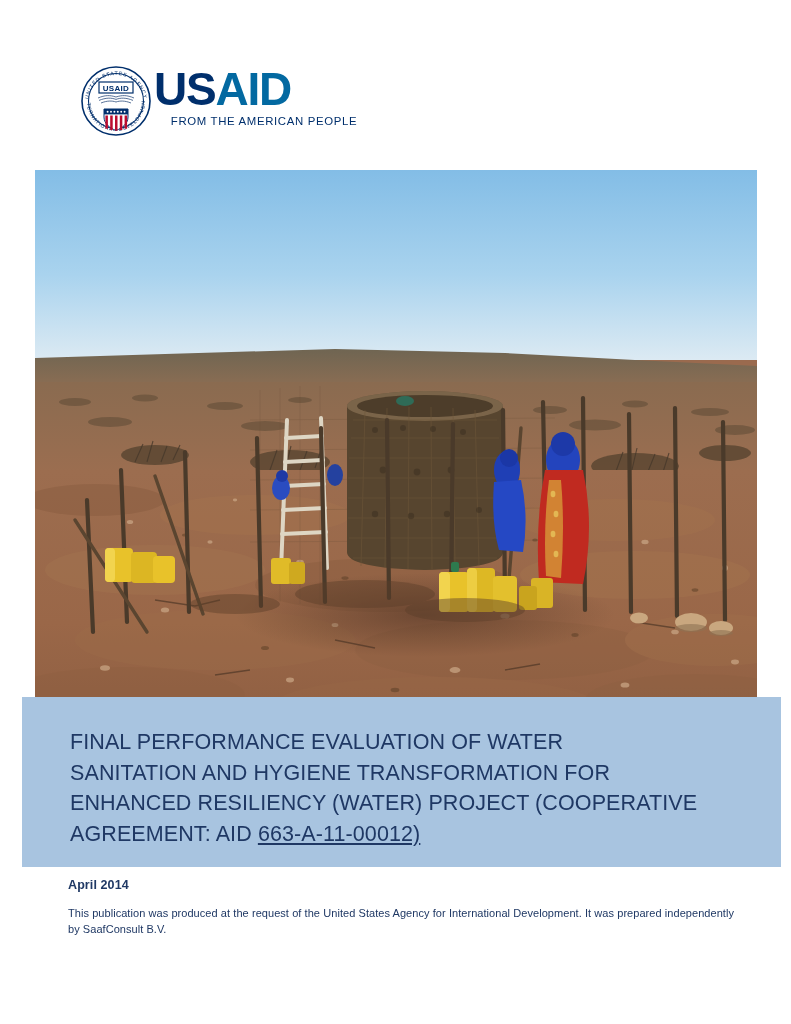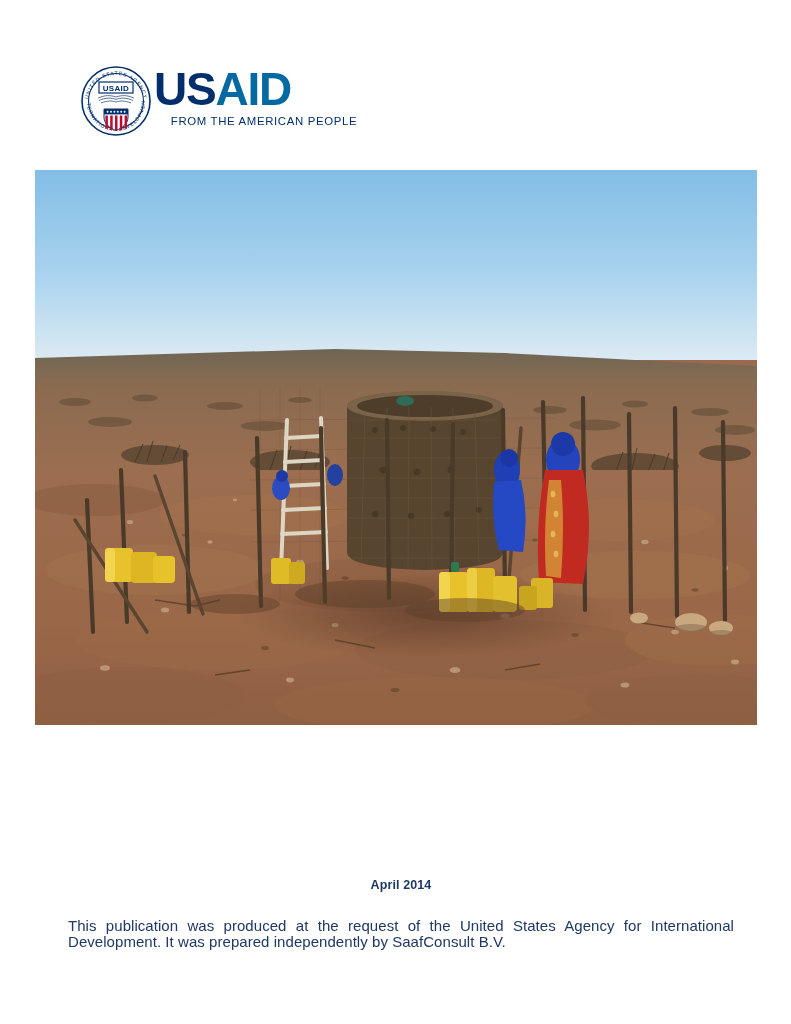--- a/index.html
+++ b/index.html
@@ -100,27 +100,26 @@
     left: 68px;
     top: 878px;
     width: 666px;
   }
   .footer-date {
     color: #1f3864;
     font-family: "Liberation Sans", sans-serif;
     font-weight: bold;
     font-size: 12.5px;
     letter-spacing: 0.1px;
-    text-align: center;
   }
   .footer-note {
-    margin-top: 26px;
+    margin-top: 13px;
     color: #1f3864;
     font-family: "Liberation Sans", sans-serif;
-    font-size: 15px;
+    font-size: 11px;
     line-height: 16px;
     text-align: justify;
     letter-spacing: 0.05px;
   }
 </style>
 </head>
 <body>
 
 <div class="page">
 
@@ -413,19 +412,27 @@
       </g>
 
       <g fill="#5b3e29" opacity="0.45">
         <ellipse cx="330" cy="424" rx="70" ry="14"></ellipse>
         <ellipse cx="430" cy="440" rx="60" ry="12"></ellipse>
         <ellipse cx="200" cy="434" rx="45" ry="10"></ellipse>
       </g>
     </svg>
   </div>
 
+  <div class="banner">
+    <div class="banner-title">
+      <div>FINAL PERFORMANCE EVALUATION OF WATER</div>
+      <div>SANITATION AND HYGIENE TRANSFORMATION FOR</div>
+      <div>ENHANCED RESILIENCY (WATER) PROJECT (COOPERATIVE</div>
+      <div><span>AGREEMENT: AID </span><span class="u">663-A-11-00012)</span></div>
+    </div>
+  </div>
 
   <div class="footer">
     <div class="footer-date">April 2014</div>
     <div class="footer-note">This publication was produced at the request of the United States Agency for International Development.  It was prepared independently by SaafConsult B.V.</div>
   </div>
 
 </div>
 
 </body></html>

